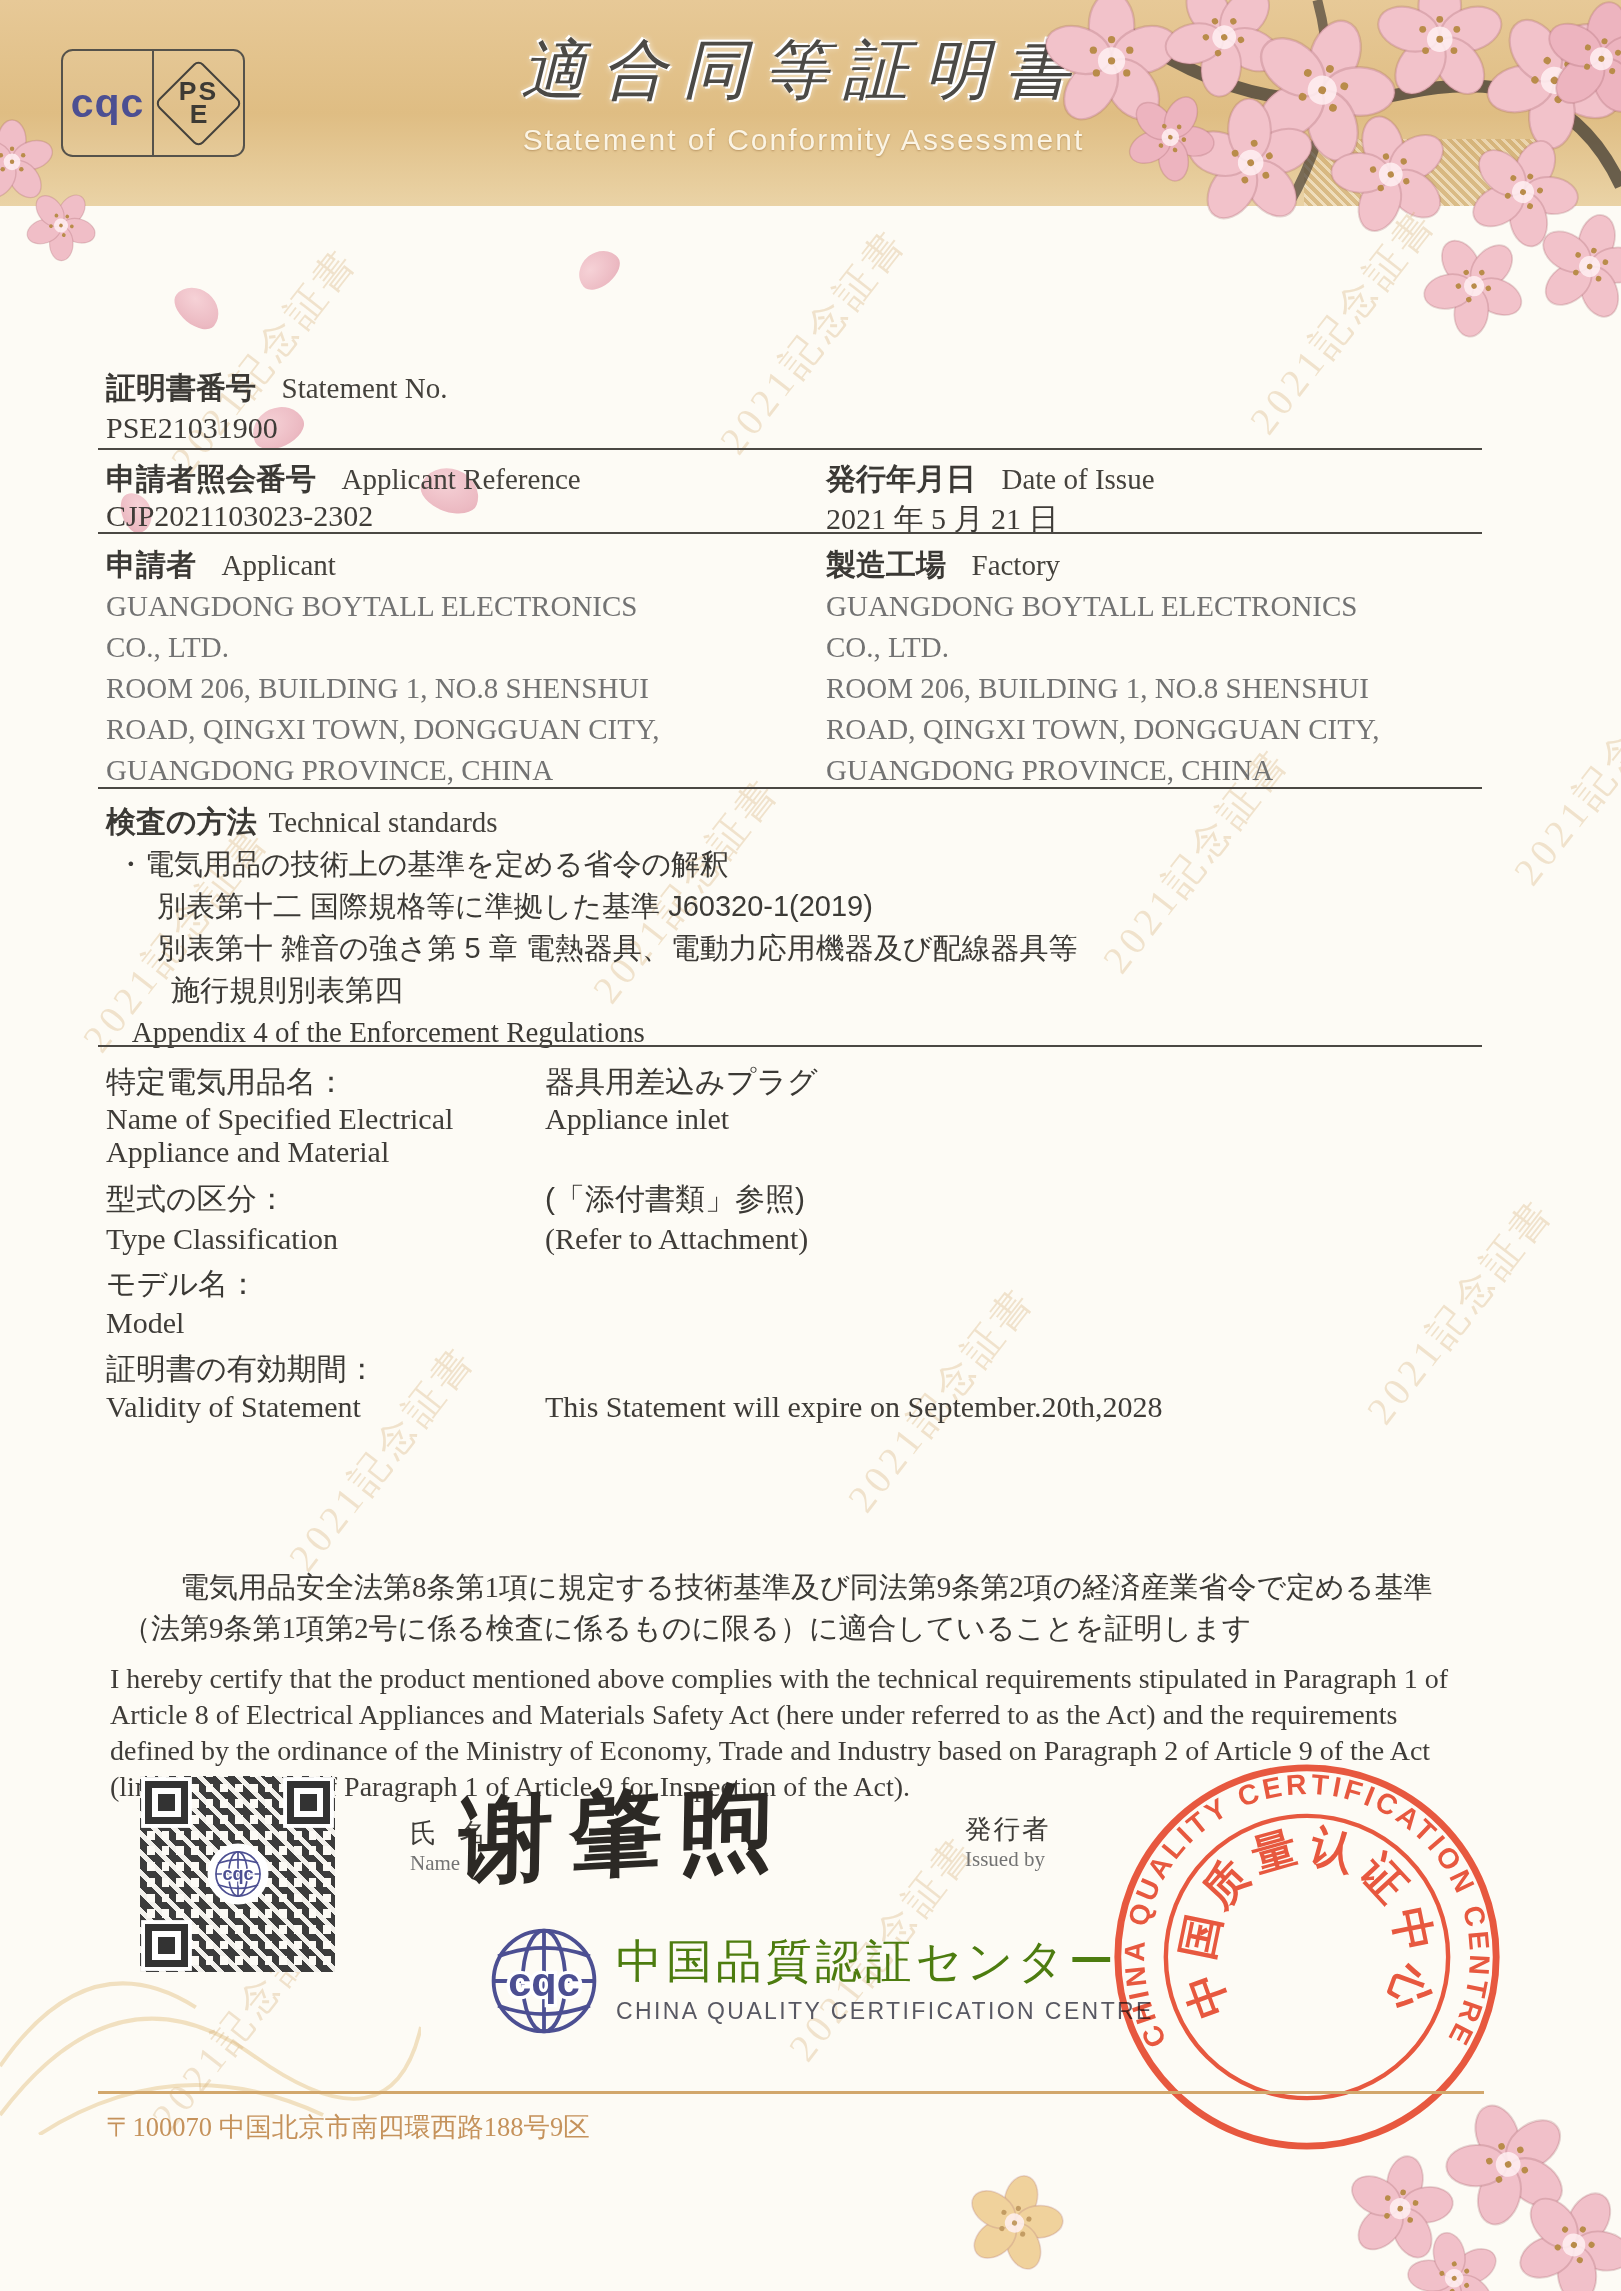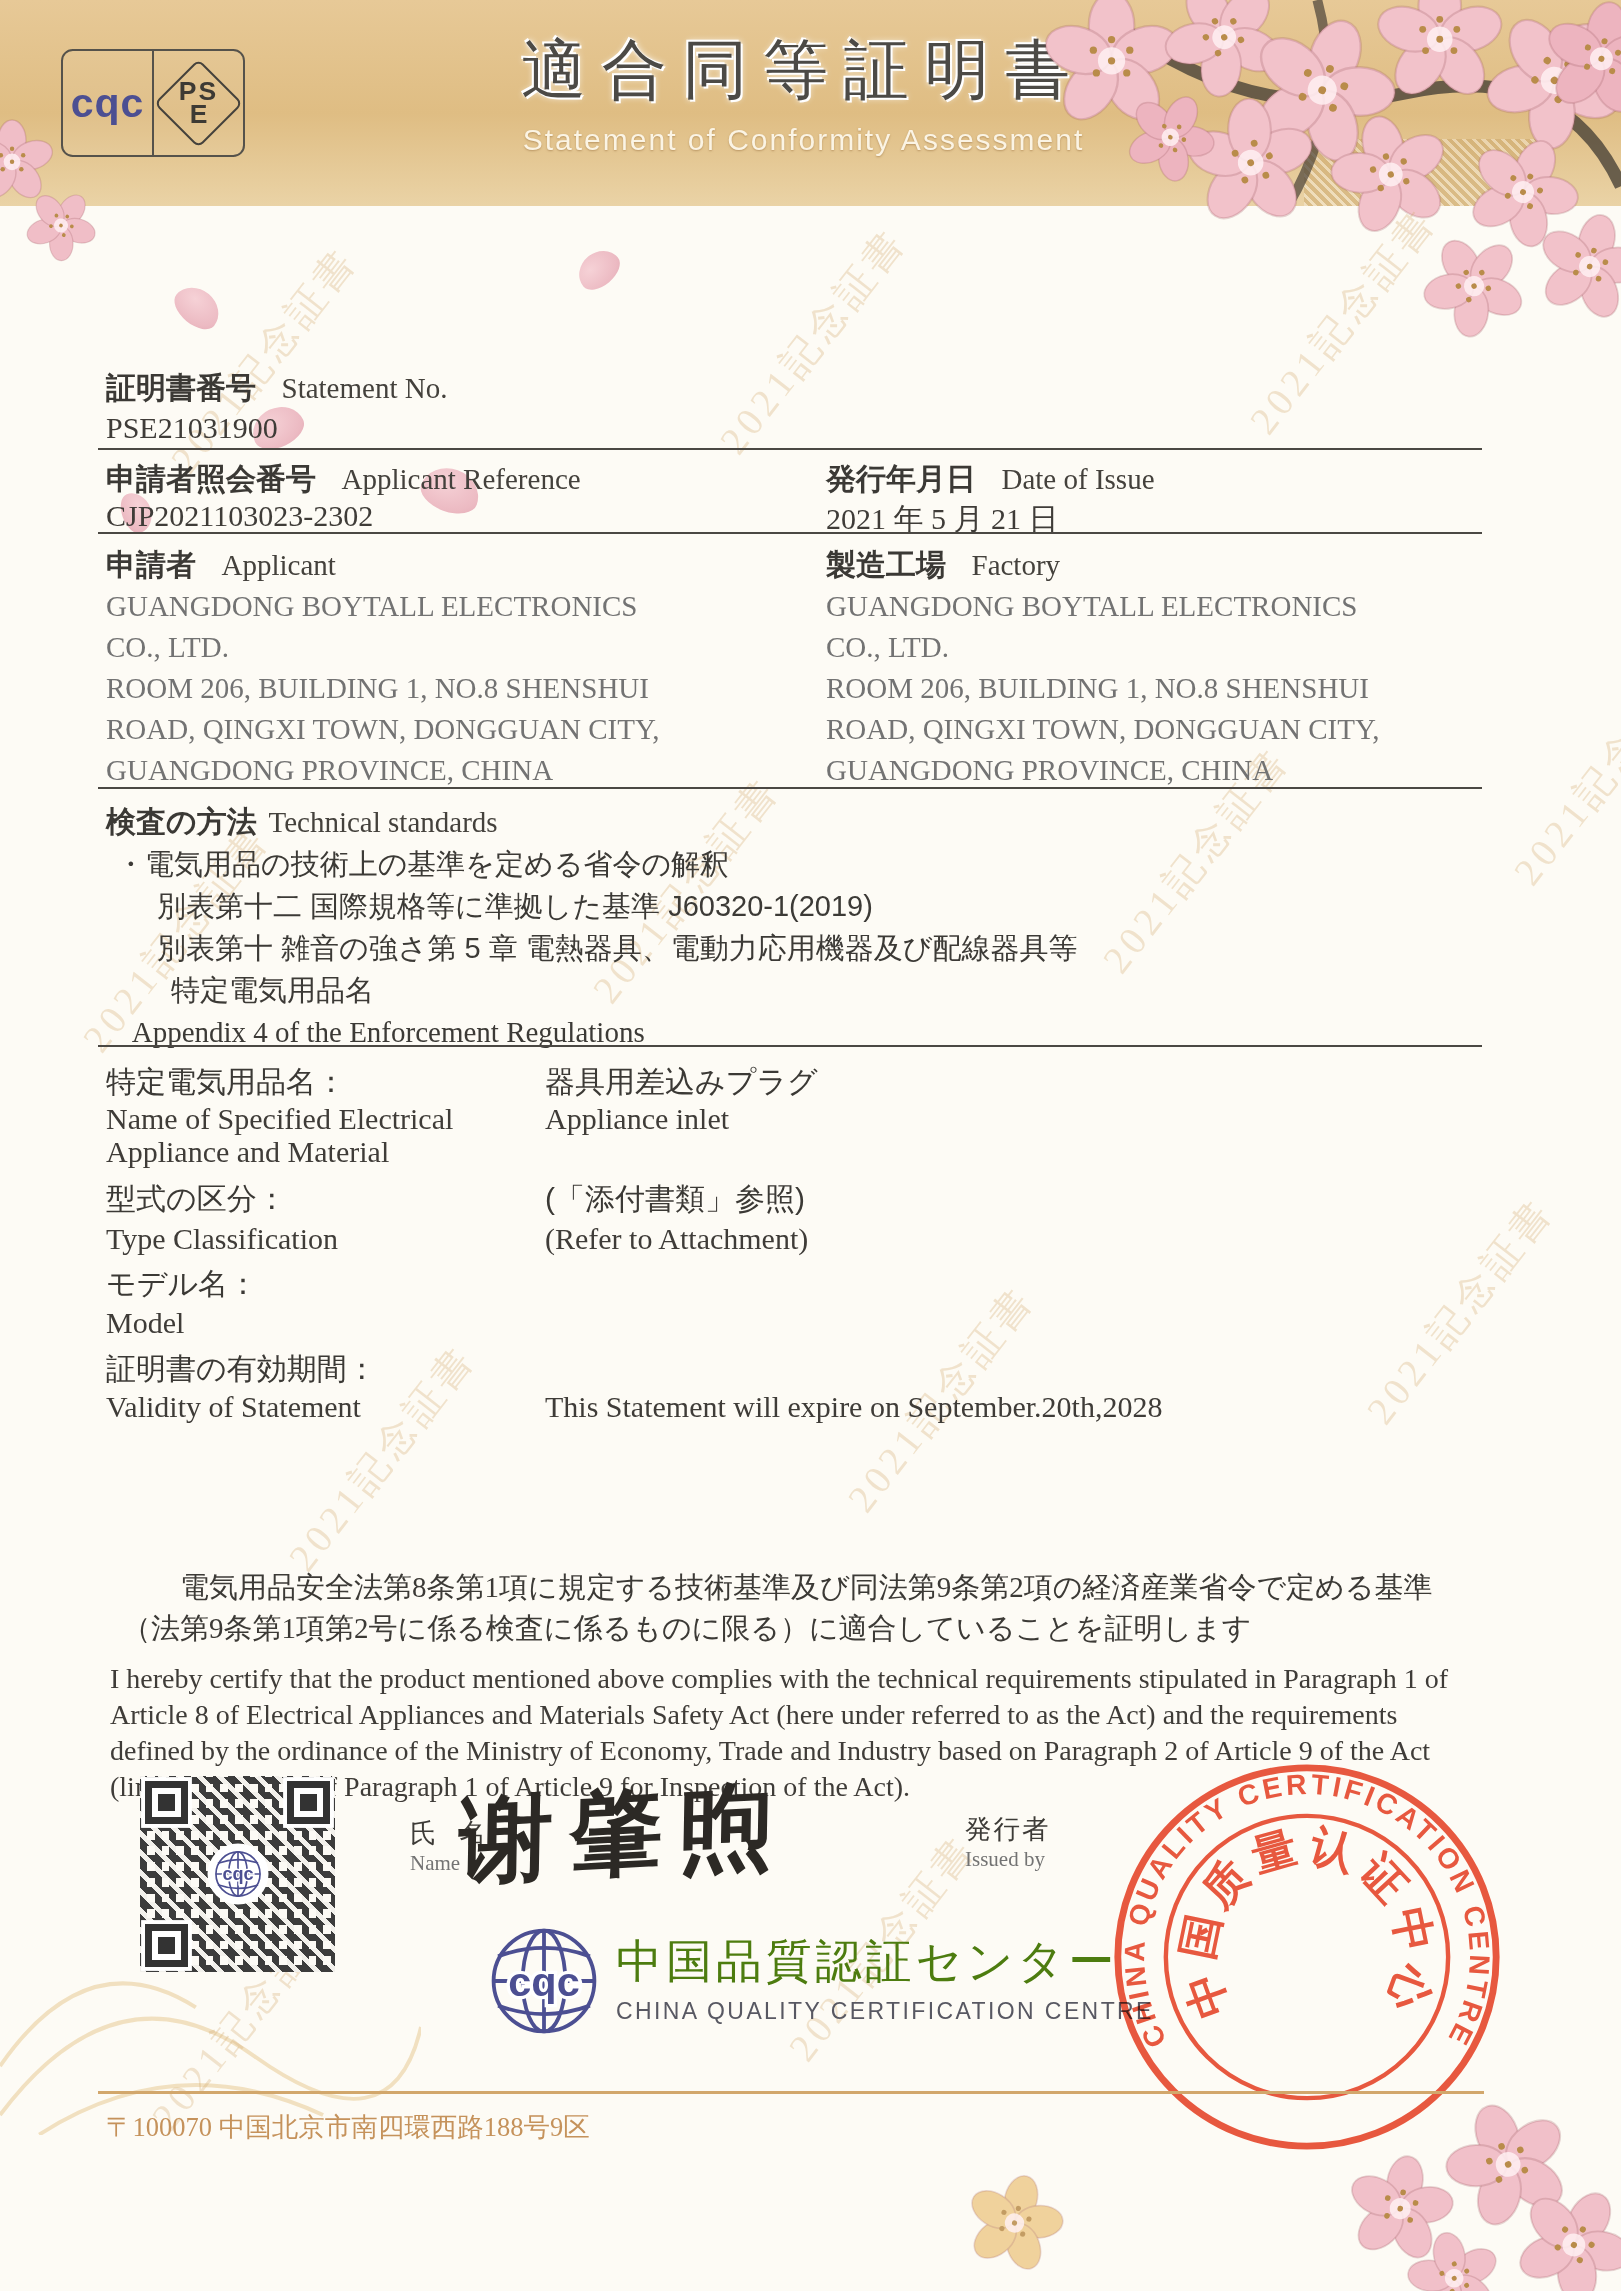--- a/index.html
+++ b/index.html
@@ -20,21 +20,21 @@
   .cqc-word{font-family:"Liberation Sans","DejaVu Sans",sans-serif;font-weight:bold;
     font-size:41px;color:#4c4f92;letter-spacing:1px;}
   .diamond{width:59px;height:59px;border:2.9px solid #45423c;transform:rotate(45deg);border-radius:6.9px;}
   .pse-letters{position:absolute;left:0;top:0;width:100%;height:100%;
     display:flex;flex-direction:column;align-items:center;justify-content:center;
     font-family:"Liberation Sans","DejaVu Sans",sans-serif;font-weight:bold;color:#3d3a34;}
   .pse-top{font-size:26.5px;line-height:23.5px;letter-spacing:2px;}
   .pse-bottom{font-size:26.5px;line-height:23.5px;}
   .doc-title{position:absolute;left:294px;top:25.5px;width:1019px;text-align:center;
     font-size:65px;letter-spacing:15.7px;color:#4c4a46;font-weight:normal;margin:0;
-    text-shadow:0 0 2.9px #fff,0 0 7.8px #fff,2px 2px 0 #fff,-2px -2px 0 #fff;}
+    text-shadow:0 0 2.9px #fff,0 0 7.8px #fff,2px 2px 0 #fff,-2px -2px 0 #fff;font-style:italic;}
   .doc-subtitle{position:absolute;left:294px;top:123px;width:1019px;text-align:center;
     font-family:"Liberation Sans","DejaVu Sans",sans-serif;font-size:30px;letter-spacing:2px;
     color:#fbf4e4;text-shadow:0 1px 2px rgba(150,110,60,.55);}
   
   .deco{position:absolute;pointer-events:none;}
   .petal{position:absolute;background:radial-gradient(ellipse at 35% 35%,#f5cdd3 0%,#eab3bd 70%,#e0a1ad 100%);
     border-radius:50% 50% 50% 50%/60% 60% 40% 40%;opacity:.9;}
   .wm{position:absolute;transform:rotate(-52deg);font-size:39px;letter-spacing:4.9px;
     color:#d4ab6f;opacity:.30;white-space:nowrap;font-family:"Liberation Serif",serif;}
   
@@ -278,21 +278,21 @@
   </div>
   <div class="rule" style="top:787px"></div>
 
   <div class="abs" style="left:106px;top:802px">
     <span class="lj">検査の方法</span><span class="le" style="margin-left:11.8px">Technical standards</span>
   </div>
   <div class="abs tech-lines" style="left:116px;top:843px">
     <div>・電気用品の技術上の基準を定める省令の解釈</div>
     <div style="margin-left:41px">別表第十二  国際規格等に準拠した基準 J60320-1(2019)</div>
     <div style="margin-left:41px">別表第十  雑音の強さ第 5 章  電熱器具、電動力応用機器及び配線器具等</div>
-    <div style="margin-left:55px">特定電気用品名</div>
+    <div style="margin-left:55px">施行規則別表第四</div>
     <div class="en" style="margin-left:15.7px">Appendix 4 of the Enforcement Regulations</div>
   </div>
   <div class="rule" style="top:1045px"></div>
 
   <div class="abs lj" style="left:106px;top:1062px;font-weight:normal">特定電気用品名：</div>
   <div class="abs valj" style="left:545px;top:1062px">器具用差込みプラグ</div>
   <div class="abs val" style="left:106px;top:1102px">Name of Specified Electrical</div>
   <div class="abs val" style="left:545px;top:1102px">Appliance inlet</div>
   <div class="abs val" style="left:106px;top:1135px">Appliance and Material</div>
 

